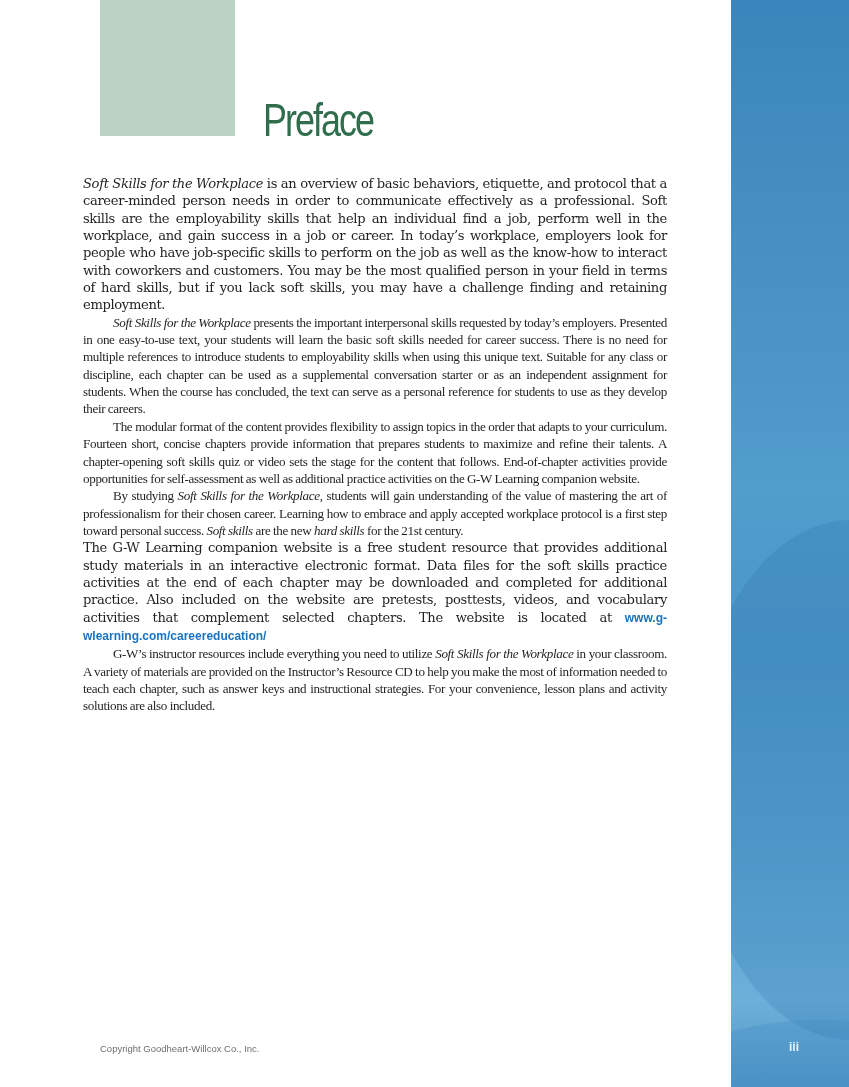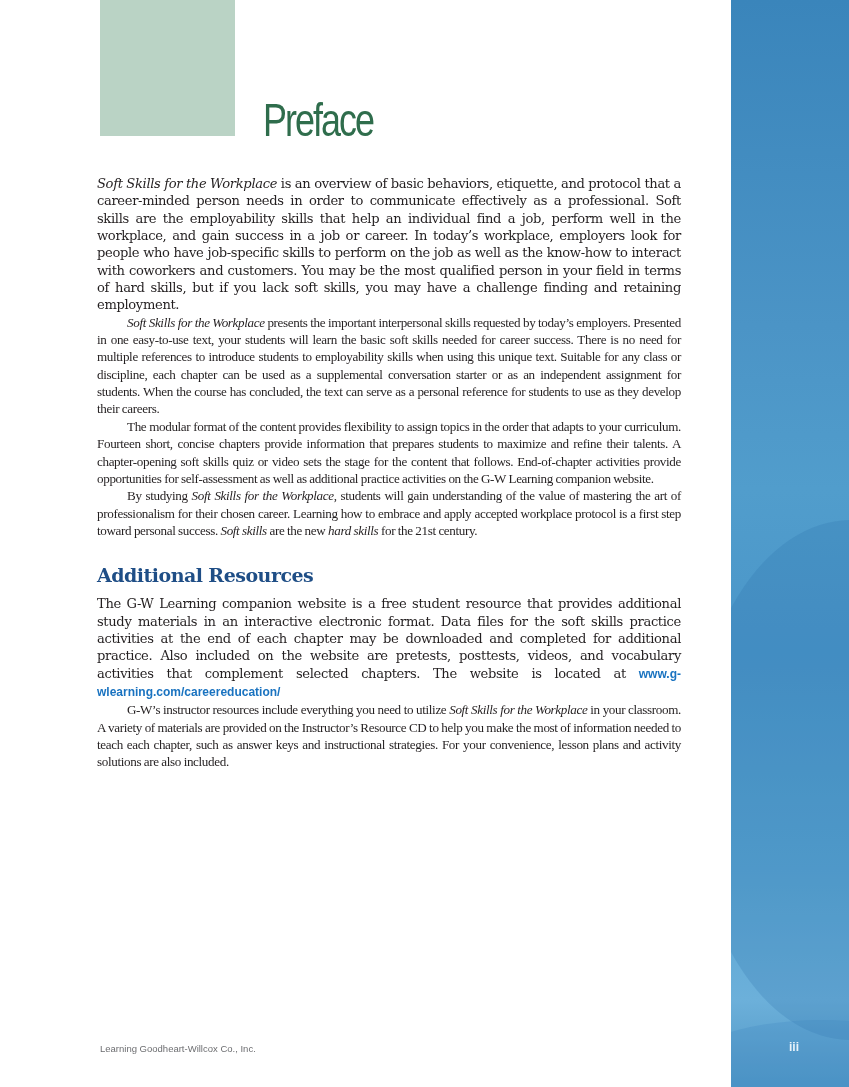--- a/index.html
+++ b/index.html
@@ -65,21 +65,21 @@
       font-weight: normal;
       font-size: 46px;
       letter-spacing: -2.5px;
       transform: scaleX(0.78);
       transform-origin: left top;
       color: #2f6d4c;
       line-height: 56px;
     }
     .content {
       position: absolute;
-      left: 97px; top: 175px;
+      left: 83px; top: 175px;
       width: 584px;
       font-size: 13.1px;
       line-height: 17.35px;
       color: #231f20;
       letter-spacing: -0.35px;
       word-spacing: -0.3px;
     }
     .content p {
       margin: 0;
       text-align: justify;
@@ -133,24 +133,23 @@
   <div class="content">
 
     <p><em>Soft Skills for the Workplace</em><span> is an overview of basic behaviors, etiquette, and protocol that a career-minded person needs in order to communicate effectively as a professional. Soft skills are the employability skills that help an individual find a job, perform well in the workplace, and gain success in a job or career. In today’s workplace, employers look for people who have job-specific skills to perform on the job as well as the know-how to interact with coworkers and customers. You may be the most qualified person in your field in terms of hard skills, but if you lack soft skills, you may have a challenge finding and retaining employment.</span></p>
 
     <p class="indent"><em>Soft Skills for the Workplace</em><span> presents the important interpersonal skills requested by today’s employers. Presented in one easy-to-use text, your students will learn the basic soft skills needed for career success. There is no need for multiple references to introduce students to employability skills when using this unique text. Suitable for any class or discipline, each chapter can be used as a supplemental conversation starter or as an independent assignment for students. When the course has concluded, the text can serve as a personal reference for students to use as they develop their careers.</span></p>
 
     <p class="indent"><span>The modular format of the content provides flexibility to assign topics in the order that adapts to your curriculum. Fourteen short, concise chapters provide information that prepares students to maximize and refine their talents. A chapter-opening soft skills quiz or video sets the stage for the content that follows. End-of-chapter activities provide opportunities for self-assessment as well as additional practice activities on the G-W Learning companion website.</span></p>
 
     <p class="indent"><span>By studying </span><em>Soft Skills for the Workplace</em><span>, students will gain understanding of the value of mastering the art of professionalism for their chosen career. Learning how to embrace and apply accepted workplace protocol is a first step toward personal success. </span><em>Soft skills</em><span> are the new </span><em>hard skills</em><span> for the 21st century.</span></p>
 
-    <h2 class="section-heading">Additional Resources</h2>
 
     <p><span>The G-W Learning companion website is a free student resource that provides additional study materials in an interactive electronic format. Data files for the soft skills practice activities at the end of each chapter may be downloaded and completed for additional practice. Also included on the website are pretests, posttests, videos, and vocabulary activities that complement selected chapters. The website is located at </span><a class="link">www.g-wlearning.com/careereducation/</a></p>
 
     <p class="indent"><span>G-W’s instructor resources include everything you need to utilize </span><em>Soft Skills for the Workplace</em><span> in your classroom. A variety of materials are provided on the Instructor’s Resource CD to help you make the most of information needed to teach each chapter, such as answer keys and instructional strategies. For your convenience, lesson plans and activity solutions are also included.</span></p>
 
   </div>
 
-  <div class="footer">Learning Goodheart-Willcox Co., Inc.</div>
+  <div class="footer">Copyright Goodheart-Willcox Co., Inc.</div>
   <div class="page-number">iii</div>
 
 </div>
 
 </body></html>

